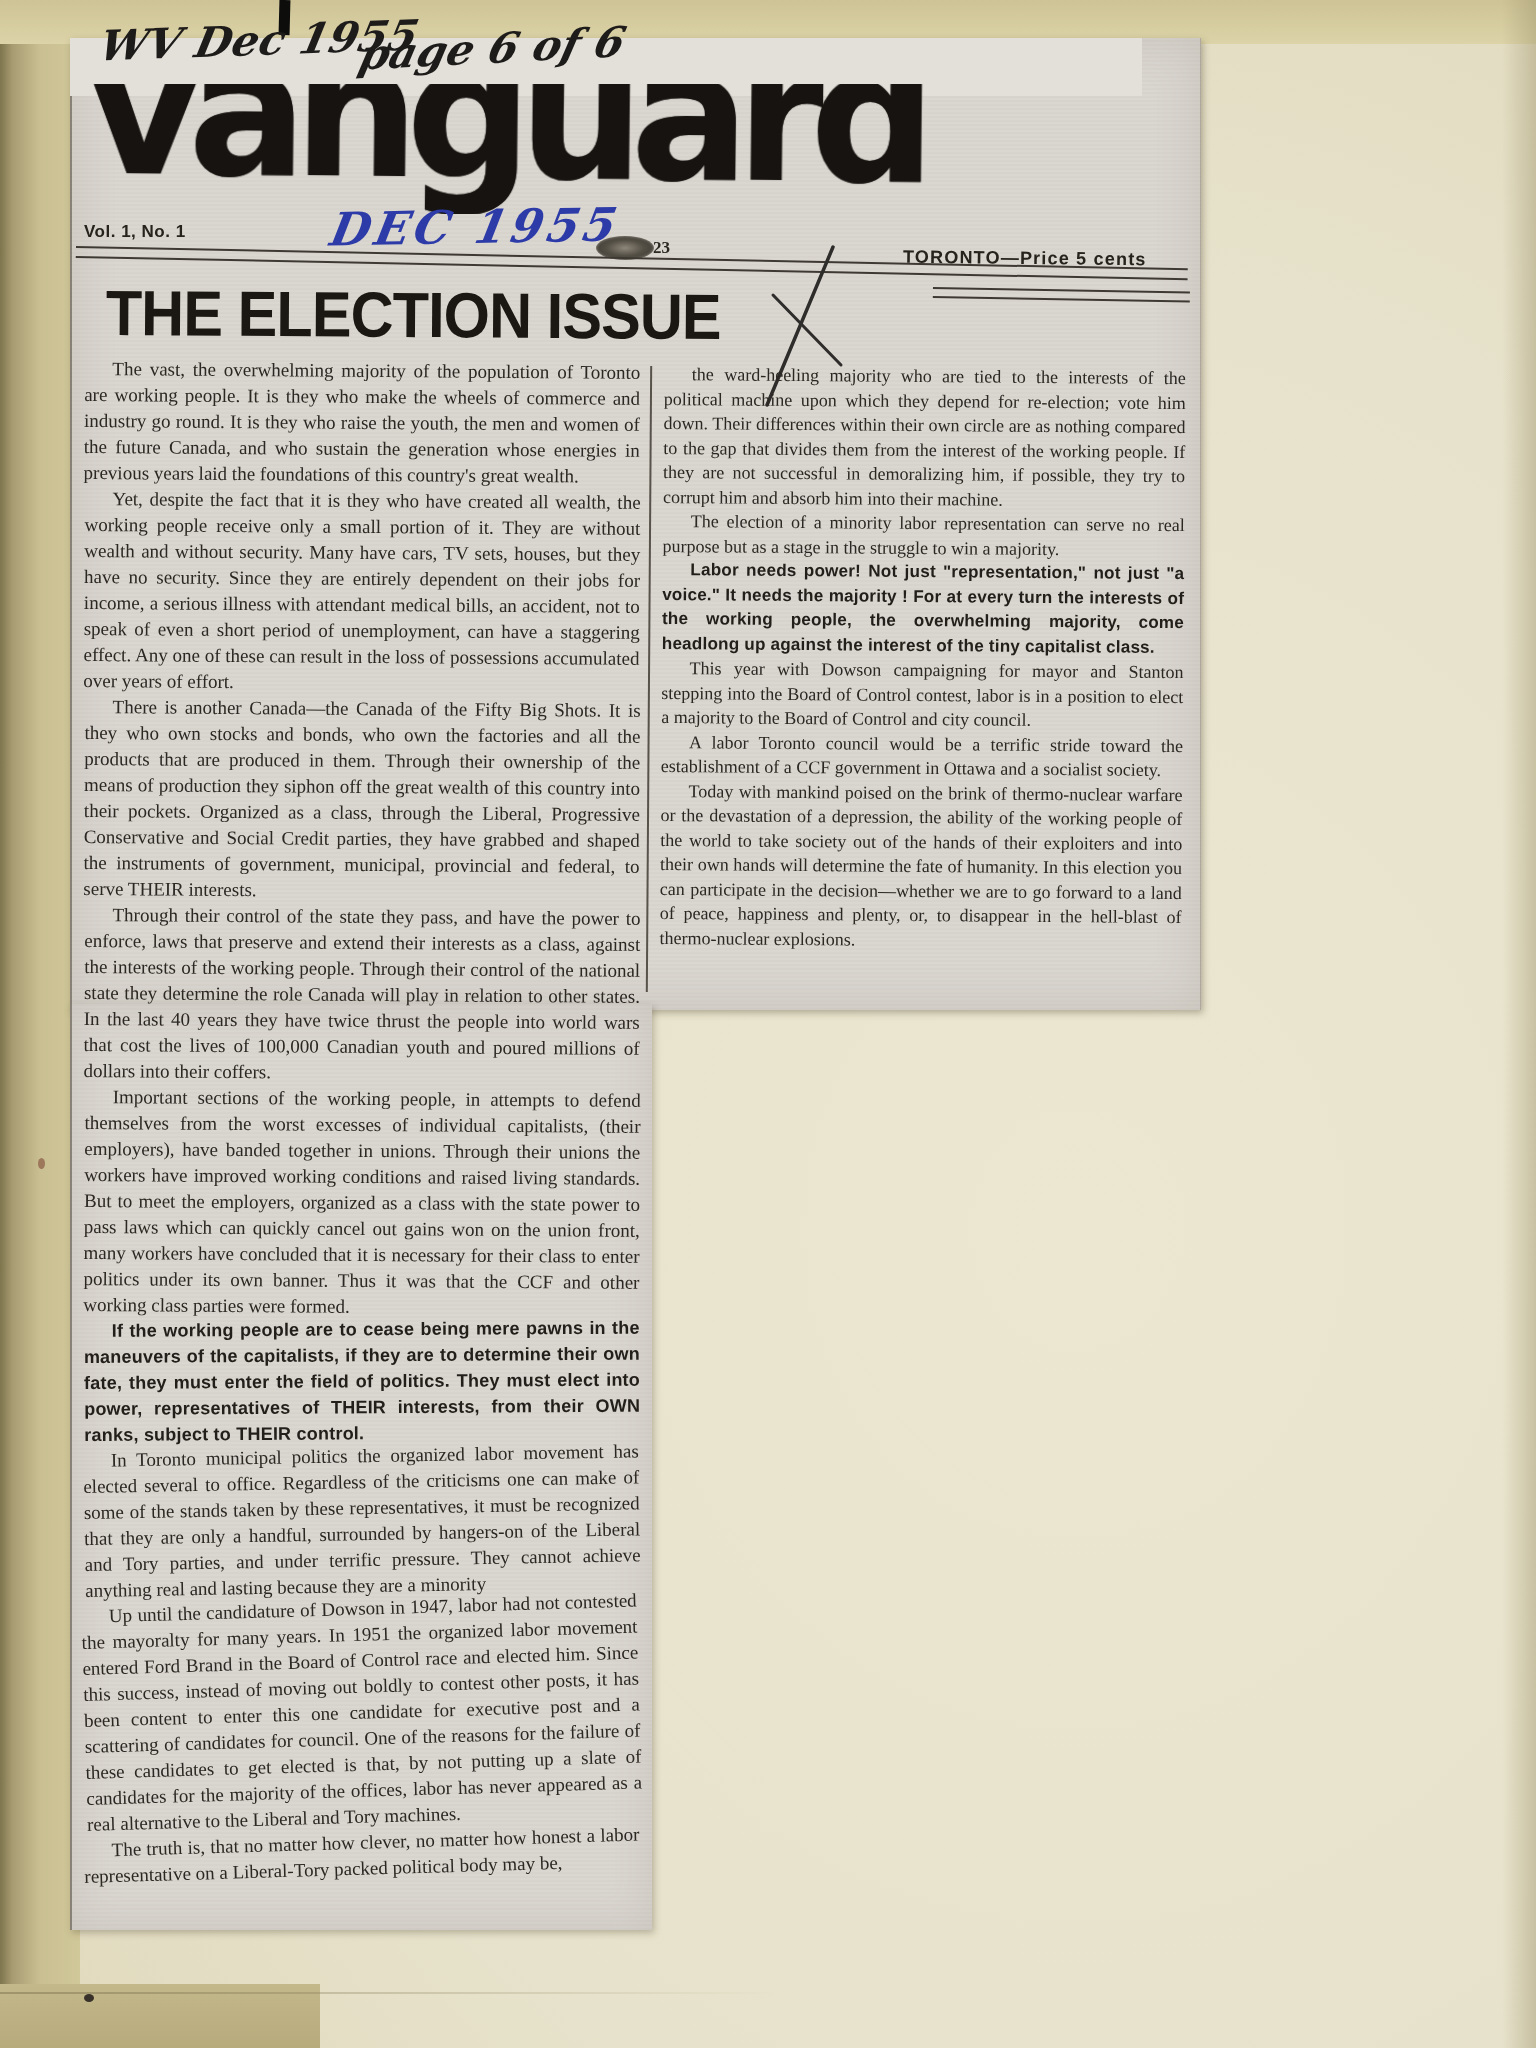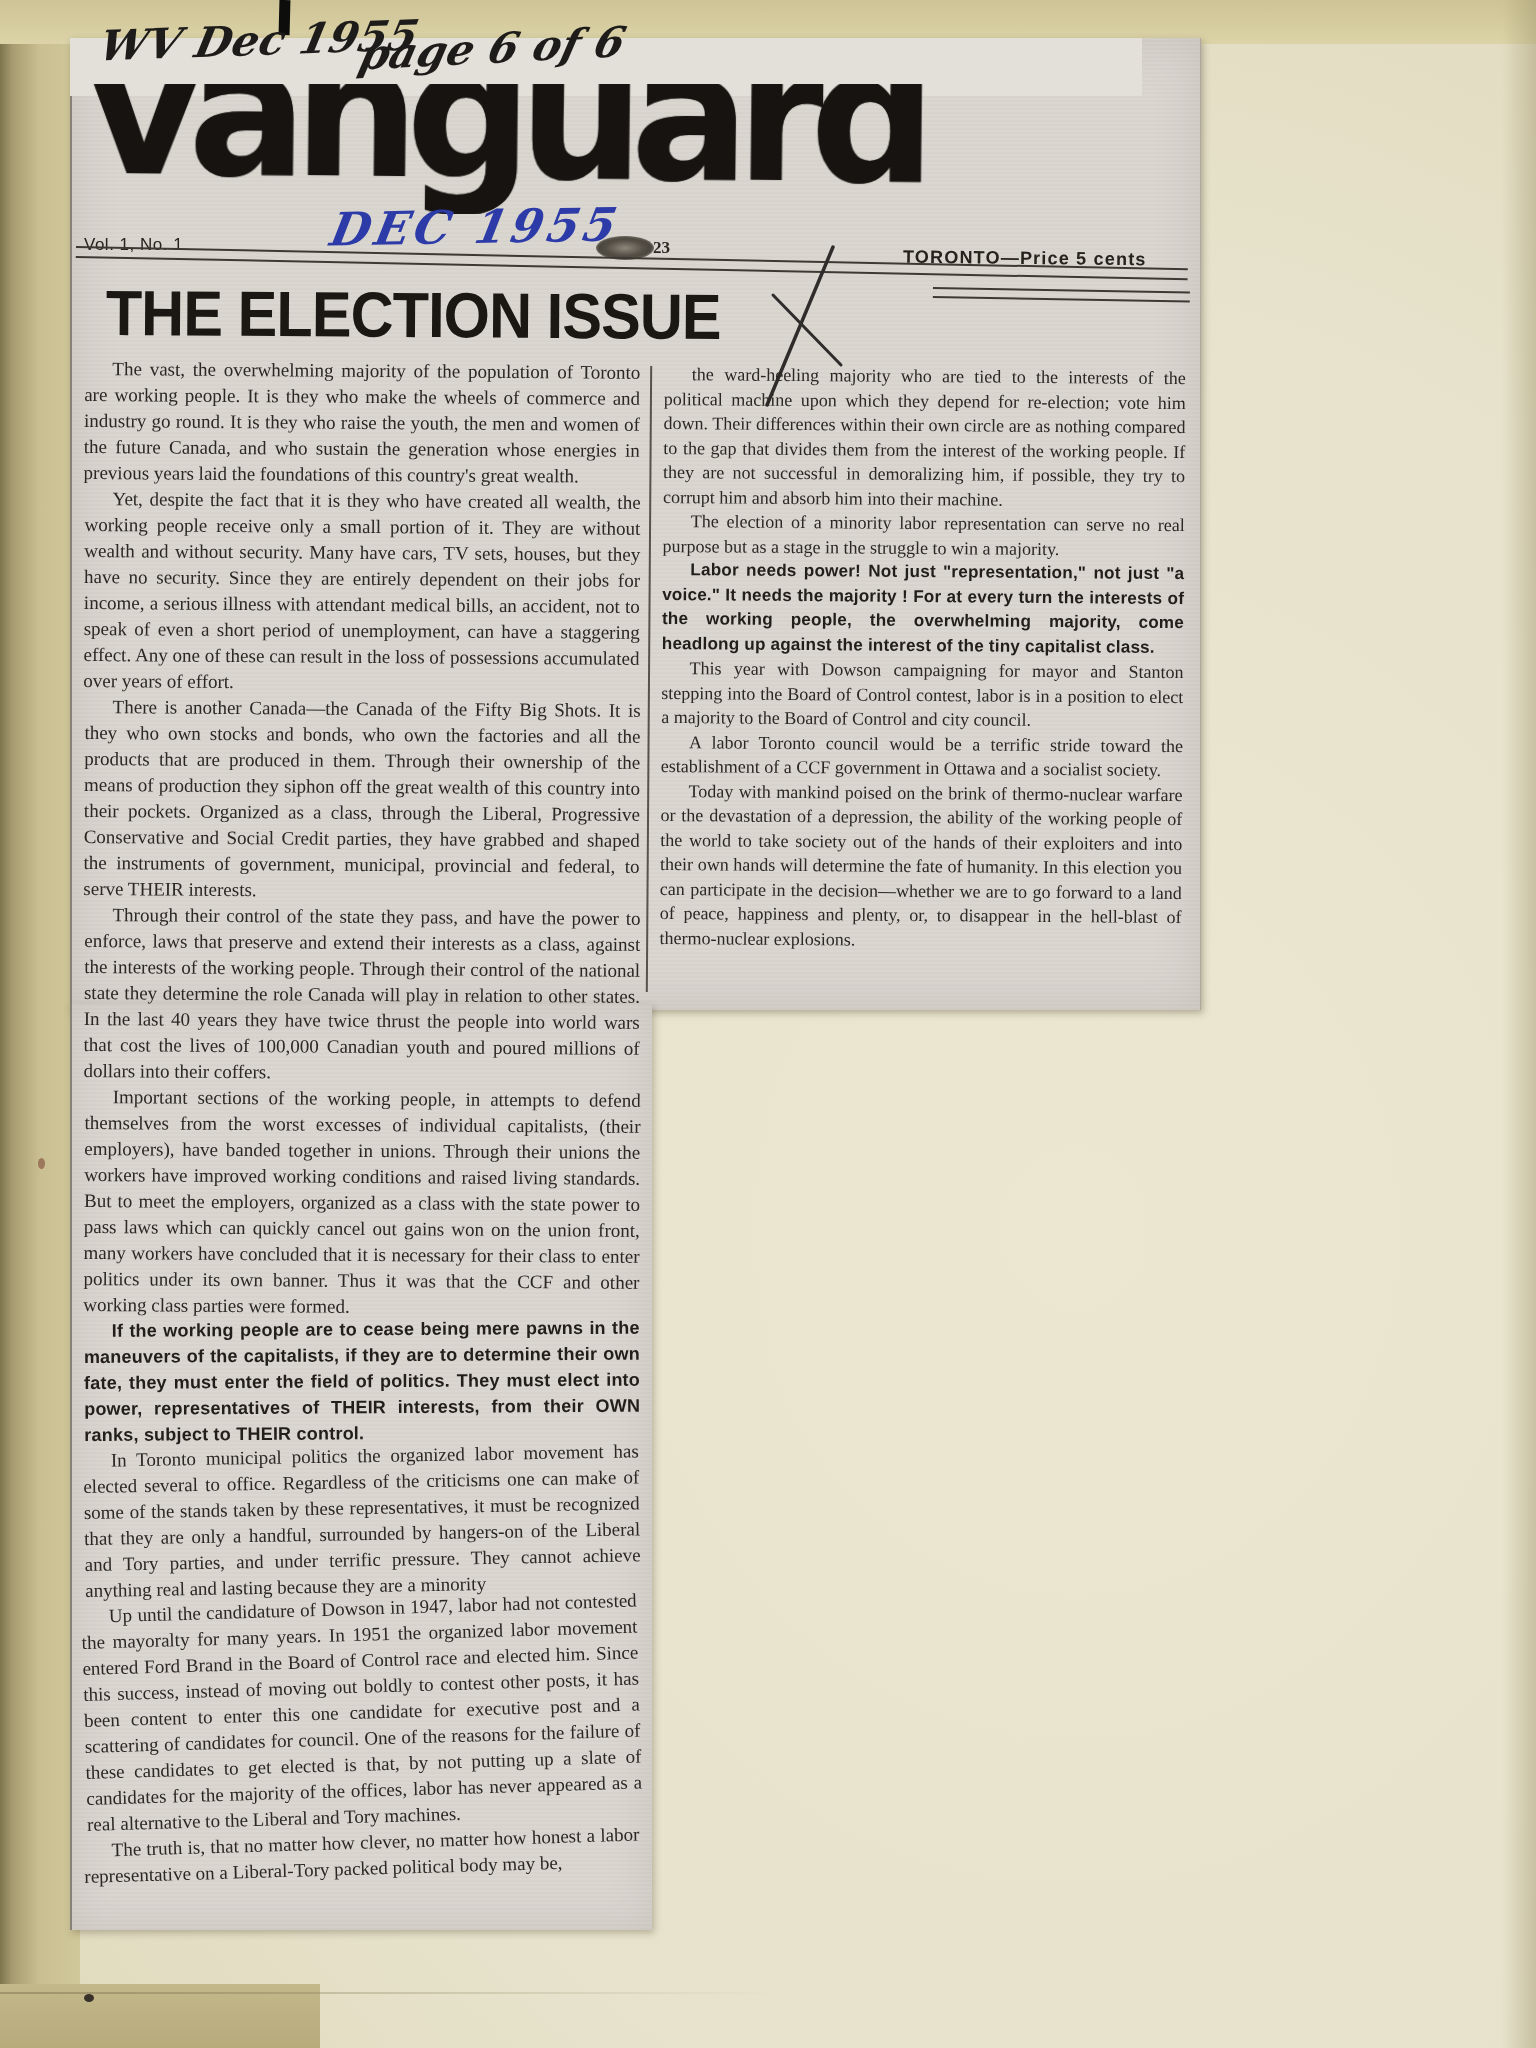--- a/index.html
+++ b/index.html
@@ -41,22 +41,22 @@
   .hw-date{left:332px;top:200px;font-size:46px;color:#2c3ba8;letter-spacing:4px;
         transform:skewX(-12deg) rotate(-1deg);}
 
   
   .masthead-clip{position:absolute;left:86px;top:84px;width:1104px;height:130px;overflow:hidden;}
   .masthead-word{font-family:"DejaVu Sans",sans-serif;font-weight:bold;font-size:176px;line-height:1;
         letter-spacing:-0.075em;color:#161310;margin-top:-58px;white-space:nowrap;
         transform:rotate(0.6deg) scaleY(1.03);transform-origin:left bottom;
         text-shadow:0 0 1px rgba(25,22,18,.8);filter:blur(.3px);}
 
-  .vol-label{position:absolute;left:84px;top:235px;font-family:"Liberation Sans",sans-serif;
-        font-weight:normal;font-size:17px;letter-spacing:.5px;color:#26221c;}
+  .vol-label{position:absolute;left:84px;top:222px;font-family:"Liberation Sans",sans-serif;
+        font-weight:bold;font-size:17px;letter-spacing:.5px;color:#26221c;}
   .city-price{position:absolute;left:903px;top:248px;font-family:"Liberation Sans",sans-serif;
         font-weight:bold;font-size:18px;letter-spacing:1.2px;color:#26221c;transform:rotate(.6deg);}
   .stamp{position:absolute;left:596px;top:236px;width:58px;height:24px;border-radius:50%;
         background:radial-gradient(ellipse at 50% 50%, #8d867a 0%, #555046 45%, #332f28 100%);
         box-shadow:inset 0 0 3px rgba(230,225,215,.6);}
   .stamp-number{position:absolute;left:653px;top:238px;font-size:17px;font-weight:bold;color:#2a2620;}
 
   .rule{position:absolute;height:8px;border-top:2px solid #3e3a33;border-bottom:2px solid #3e3a33;
         transform-origin:left top;}
   .rule-main{left:76px;top:246px;width:1112px;transform:rotate(1.15deg);}

